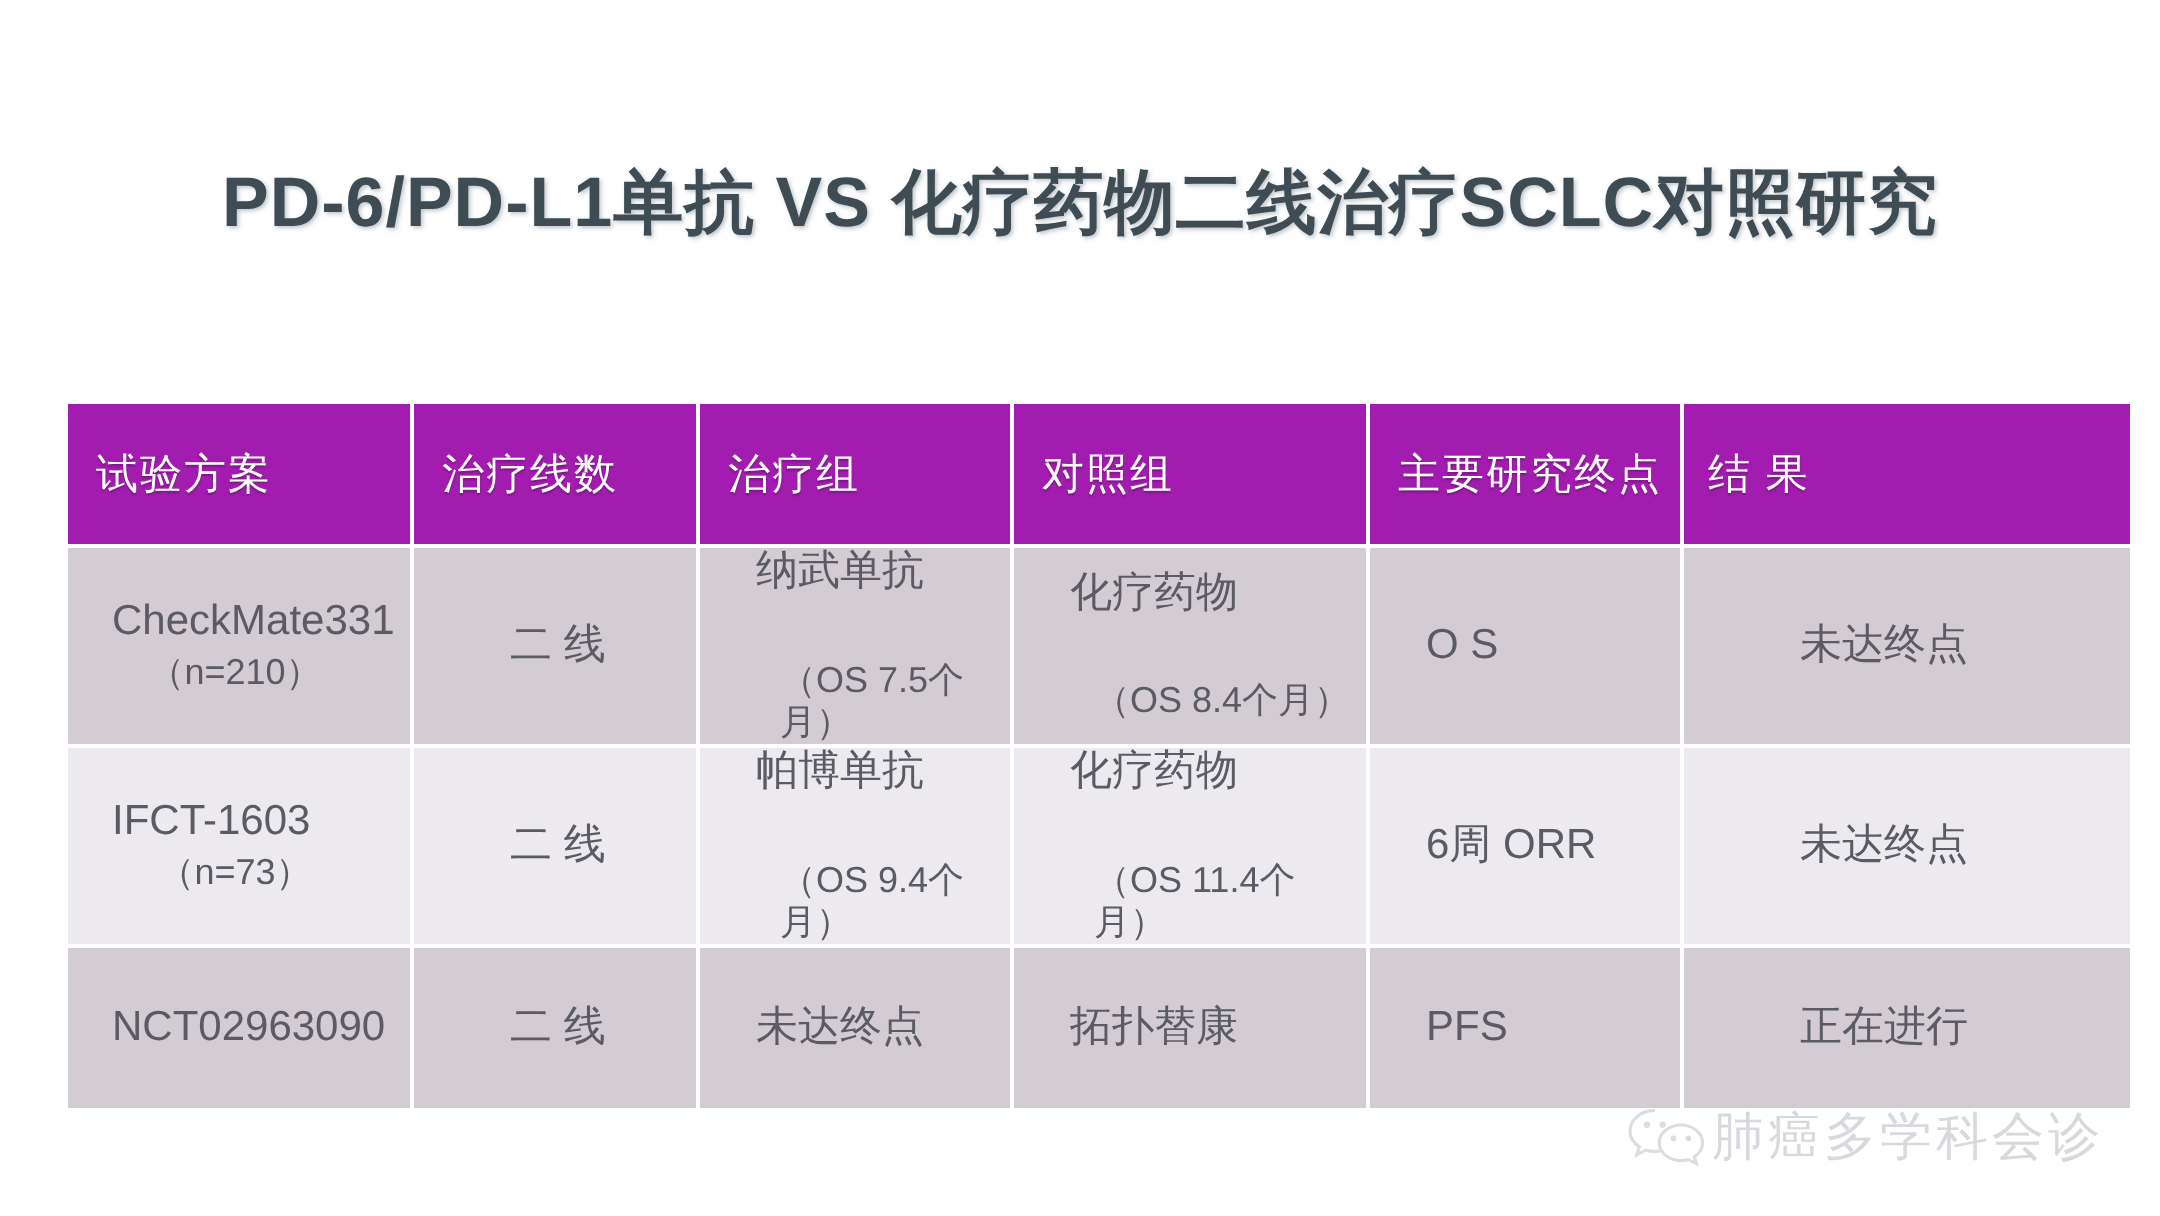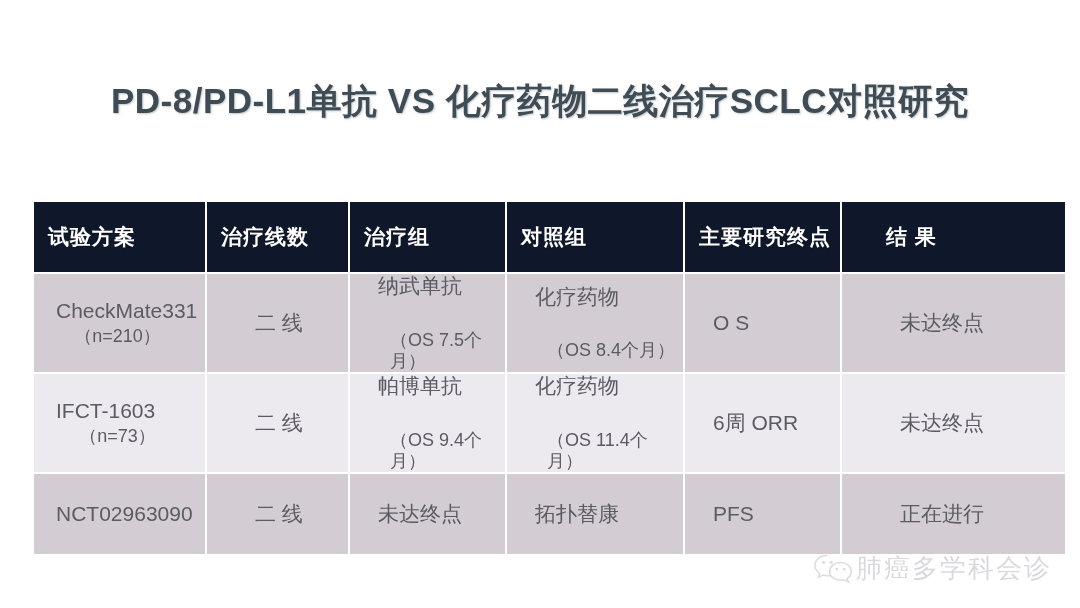--- a/index.html
+++ b/index.html
@@ -39,31 +39,31 @@
     border-collapse: collapse;
     table-layout: fixed;
   }
   #comparison-table th,
   #comparison-table td {
     border: 2px solid #ffffff;
     vertical-align: middle;
     padding: 0 0 0 14px;
   }
   #comparison-table thead th {
-    background: #0f172a;
+    background: #a21caf;
     color: #ffffff;
     font-size: 21px;
-    font-weight: bold;
+    font-weight: normal;
     height: 70px;
     text-align: left;
     letter-spacing: 1px;
     text-shadow: 0 1px 1px rgba(0,0,0,0.25);
   }
   #comparison-table thead th.center-head {
-    padding-left: 44px;
+    padding-left: 12px;
   }
 
   
   .col-regimen   { width: 173px; }
   .col-line      { width: 143px; }
   .col-treat     { width: 157px; }
   .col-control   { width: 178px; }
   .col-endpoint  { width: 157px; }
   .col-result    { width: 225px; }
 
@@ -118,21 +118,21 @@
     font-size: 26px;
     color: #d8d8dc;
     letter-spacing: 2px;
     font-family: "DejaVu Sans", sans-serif;
   }
   .wechat-icon { display: block; }
 </style>
 </head>
 <body>
 
-<div id="slide-title">PD-8/PD-L1单抗  VS  化疗药物二线治疗SCLC对照研究</div>
+<div id="slide-title">PD-6/PD-L1单抗  VS  化疗药物二线治疗SCLC对照研究</div>
 
 <table id="comparison-table">
   <colgroup>
     <col class="col-regimen">
     <col class="col-line">
     <col class="col-treat">
     <col class="col-control">
     <col class="col-endpoint">
     <col class="col-result">
   </colgroup>

